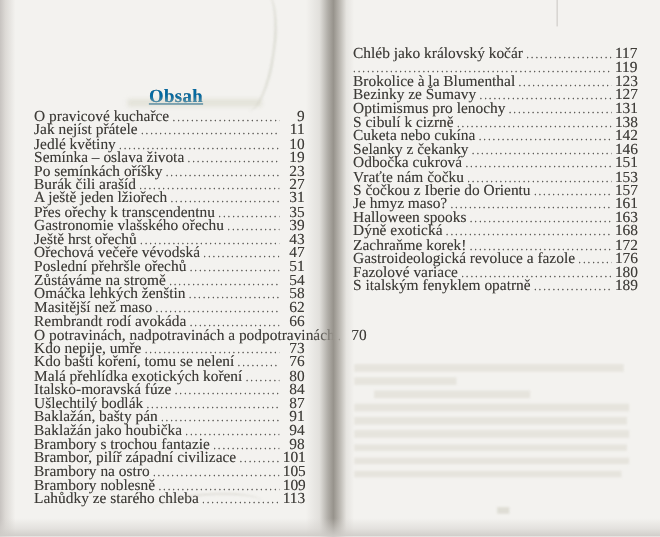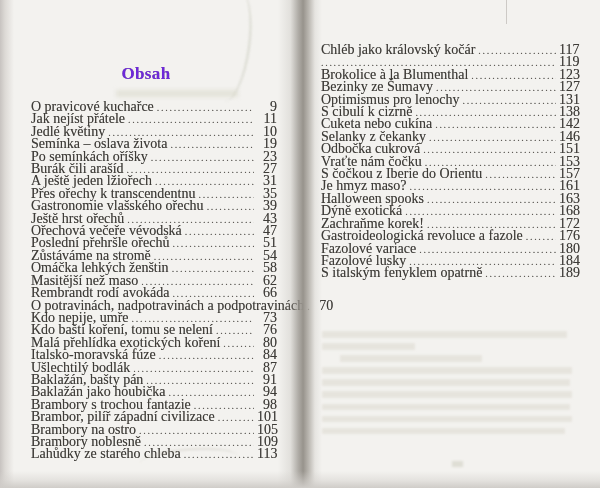--- a/index.html
+++ b/index.html
@@ -32,23 +32,24 @@
       rgba(235,233,229,0) 100%);
   }
   .crease-top-right{
     position:absolute;left:506px;top:0;width:1px;height:24px;
     background:rgba(198,195,190,0.85);
   }
 
   
   .toc-heading{
     position:absolute;left:19px;top:60px;width:246px;
-    margin:4px;text-align:center;
-    font-size:17px;font-weight:bold;letter-spacing:0.4px;color:#6d28d9;
+    margin:18px;text-align:center;
+    font-size:17px;font-weight:bold;letter-spacing:0.4px;color:#0369a1;
     text-shadow:0 0 0.5px rgba(60,58,54,0.55);
+    text-decoration:underline;
   }
 
   
   .toc-col{position:absolute;}
   .toc-col-left{left:31px;top:88px;width:246px;}
   .toc-col-right{left:321px;top:31px;width:258px;}
   .toc-row{
     display:flex;align-items:baseline;
     height:12.42px;line-height:12.42px;
     font-size:14px;white-space:nowrap;
@@ -386,25 +387,20 @@
     <span class="toc-dots"></span>
     <span class="toc-num">176</span>
   </div>
 
   <div class="toc-row">
     <span class="toc-title">Fazolové variace</span>
     <span class="toc-dots"></span>
     <span class="toc-num">180</span>
   </div>
 
-  <div class="toc-row">
-    <span class="toc-title">Fazolové lusky</span>
-    <span class="toc-dots"></span>
-    <span class="toc-num">184</span>
-  </div>
 
   <div class="toc-row">
     <span class="toc-title">S italským fenyklem opatrně</span>
     <span class="toc-dots"></span>
     <span class="toc-num">189</span>
   </div>
 </div>
     <div class="ghost ghost-paragraph">
       <div class="gline"></div>
       <div class="gline"></div>

